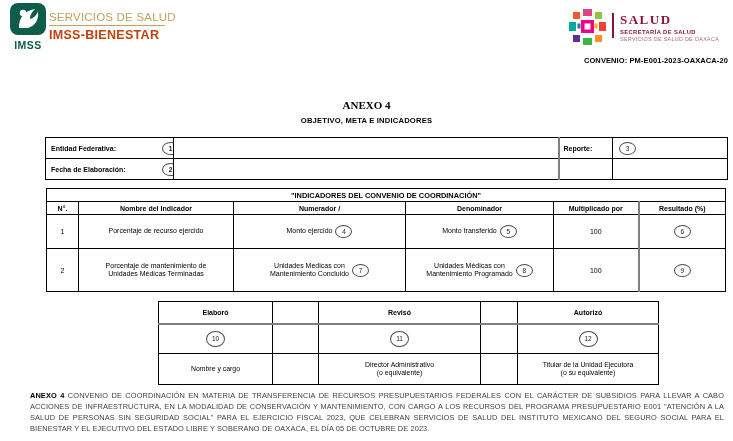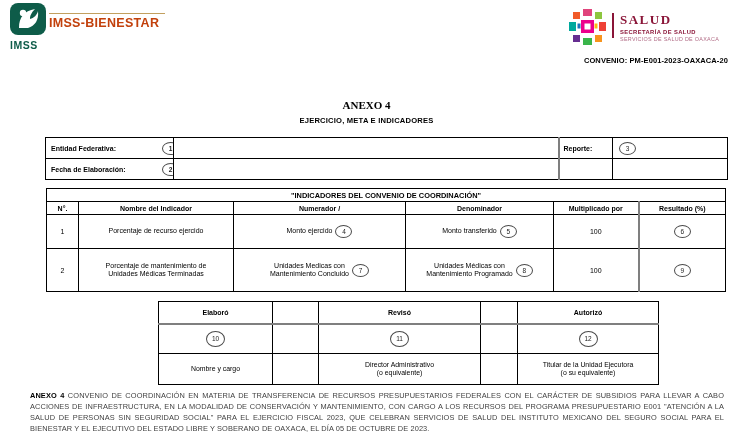--- a/index.html
+++ b/index.html
@@ -4,21 +4,21 @@
 <style>
   * { margin:0; padding:0; box-sizing:border-box; }
   html,body { background:#fff; }
   body {
     position:relative; width:733px; height:441px;
     font-family:"Liberation Sans", sans-serif; color:#000; overflow:hidden;
   }
 
   
   .imss-logo-box { position:absolute; left:10px; top:3px; }
-  .imss-acronym { width:36px; font-weight:bold; font-size:10.5px; color:#0e5c49; letter-spacing:.5px; margin-top:-1px; }
+  .imss-acronym { width:36px; text-align:center; font-weight:bold; font-size:10.5px; color:#0e5c49; letter-spacing:.5px; margin-top:-1px; }
   .imss-wordmark { position:absolute; left:49px; top:11px; width:120px; }
   .imss-line1 { font-size:11.5px; color:#c2a05f; letter-spacing:.2px; white-space:nowrap; }
   .imss-divider { border:0; border-top:1.5px solid #c2a05f; margin:2px 0 2px 0; width:116px; }
   .imss-line2 { font-size:12.5px; font-weight:bold; color:#c2410c; letter-spacing:.3px; white-space:nowrap; }
 
   .oaxaca-logo-box { position:absolute; left:568px; top:8px; }
   .salud-sep { position:absolute; left:612px; top:13px; width:2px; height:25px; background:#8a1538; }
   .salud-wordmark { position:absolute; left:620px; top:12px; width:130px; }
   .salud-title { font-family:"Liberation Serif", serif; font-weight:bold; font-size:13px; letter-spacing:1.5px; color:#8a1538; }
   .salud-line1 { font-size:5.8px; font-weight:bold; color:#8a1538; letter-spacing:.4px; margin-top:1px; white-space:nowrap; }
@@ -80,20 +80,21 @@
 <div class="imss-logo-box">
   <svg width="36" height="33" viewBox="0 0 36 33">
     <rect x="0" y="0" width="36" height="32" rx="8" fill="#0e5c49"></rect>
     <path d="M9,25 C9,14 14,8 25,6 C21,10 20,13 20,16 C24,15 27,12 28,8 C29,17 25,23 18,25 Z" fill="#ffffff"></path>
     <circle cx="13" cy="10" r="3.2" fill="#ffffff"></circle>
     <path d="M10,18 C11,21 13,23 16,24 C12,25 10,22 10,18 Z" fill="#ffffff"></path>
   </svg>
   <div class="imss-acronym">IMSS</div>
 </div>
 <div class="imss-wordmark">
+  <div class="imss-line1">SERVICIOS DE SALUD</div>
   <hr class="imss-divider">
   <div class="imss-line2">IMSS-BIENESTAR</div>
 </div>
 
 <div class="oaxaca-logo-box">
   <svg width="39" height="39" viewBox="0 0 39 39">
     <rect x="15" y="1" width="9" height="7" fill="#e0447c"></rect>
     <rect x="5" y="4" width="7" height="7" fill="#f15a29"></rect>
     <rect x="27" y="4" width="7" height="7" fill="#8dc63f"></rect>
     <rect x="1" y="14" width="7" height="9" fill="#00a99d"></rect>
@@ -110,21 +111,21 @@
 <div class="salud-sep"></div>
 <div class="salud-wordmark">
   <div class="salud-title">SALUD</div>
   <div class="salud-line1">SECRETARÍA DE SALUD</div>
   <div class="salud-line2">SERVICIOS DE SALUD DE OAXACA</div>
 </div>
 
 <div class="convenio">CONVENIO: PM-E001-2023-OAXACA-20</div>
 
 <div class="doc-title">ANEXO 4</div>
-<div class="doc-subtitle">EJERCICIO, META E INDICADORES</div>
+<div class="doc-subtitle">OBJETIVO, META E INDICADORES</div>
 
 <table class="info-table">
   <colgroup>
       <col style="width:128px">
       <col style="width:385px">
       <col style="width:54px">
       <col style="width:115px">
     </colgroup>
   <tbody>
       <tr>

